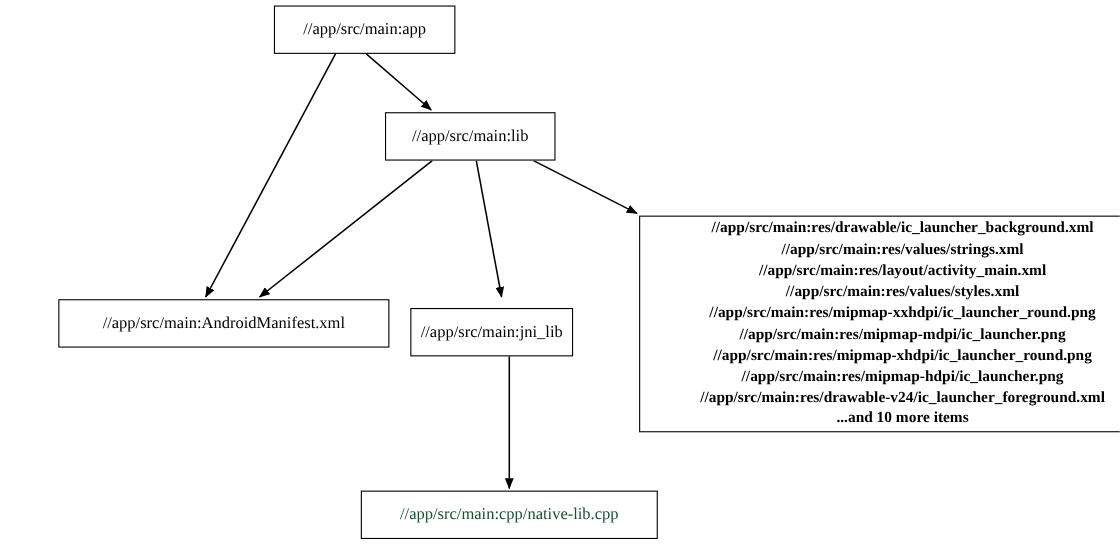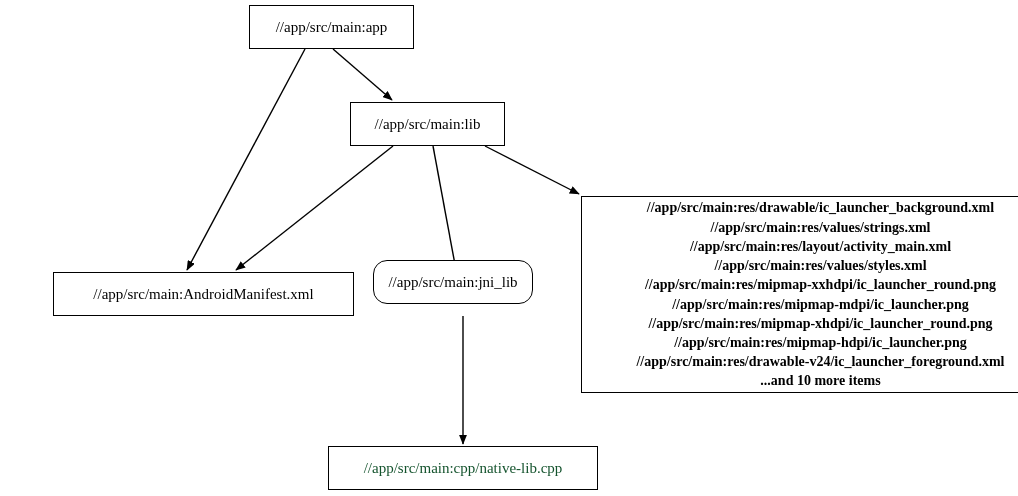--- a/index.html
+++ b/index.html
@@ -67,21 +67,21 @@
         <line x1="385" y1="146" x2="408" y2="270" stroke="#000000" marker-end="url(#arrowhead)"></line>
         <line x1="437" y1="146" x2="531" y2="194" stroke="#000000" marker-end="url(#arrowhead)"></line>
         <line x1="415" y1="316" x2="415" y2="444" stroke="#000000" marker-end="url(#arrowhead)"></line>
       </g>
   </svg>
 
   <div id="nodes">
       <div class="node" style="left: 201px; top: 5px; width: 165px; height: 44px; border-color: rgb(0, 0, 0); color: rgb(0, 0, 0);">//app/src/main:app</div>
       <div class="node" style="left: 302px; top: 102px; width: 155px; height: 44px; border-color: rgb(0, 0, 0); color: rgb(0, 0, 0); text-align: right;">//app/src/main:lib</div>
       <div class="node" style="left: 5px; top: 272px; width: 301px; height: 44px; border-color: rgb(0, 0, 0); color: rgb(0, 0, 0);">//app/src/main:AndroidManifest.xml</div>
-      <div class="node" style="left: 325px; top: 260px; width: 160px; height: 44px; border-color: rgb(0, 0, 0); color: rgb(0, 0, 0); border-radius: 14px;">//app/src/main:jni_lib</div>
+      <div class="node" style="left: 325px; top: 280px; width: 148px; height: 44px; border-color: rgb(0, 0, 0); color: rgb(0, 0, 0);">//app/src/main:jni_lib</div>
       <div class="node multiline" style="left: 533px; top: 196px; width: 479px; height: 197px; border-color: rgb(0, 0, 0); color: rgb(0, 0, 0);">//app/src/main:res/drawable/ic_launcher_background.xml
 //app/src/main:res/values/strings.xml
 //app/src/main:res/layout/activity_main.xml
 //app/src/main:res/values/styles.xml
 //app/src/main:res/mipmap-xxhdpi/ic_launcher_round.png
 //app/src/main:res/mipmap-mdpi/ic_launcher.png
 //app/src/main:res/mipmap-xhdpi/ic_launcher_round.png
 //app/src/main:res/mipmap-hdpi/ic_launcher.png
 //app/src/main:res/drawable-v24/ic_launcher_foreground.xml
 ...and 10 more items</div>

